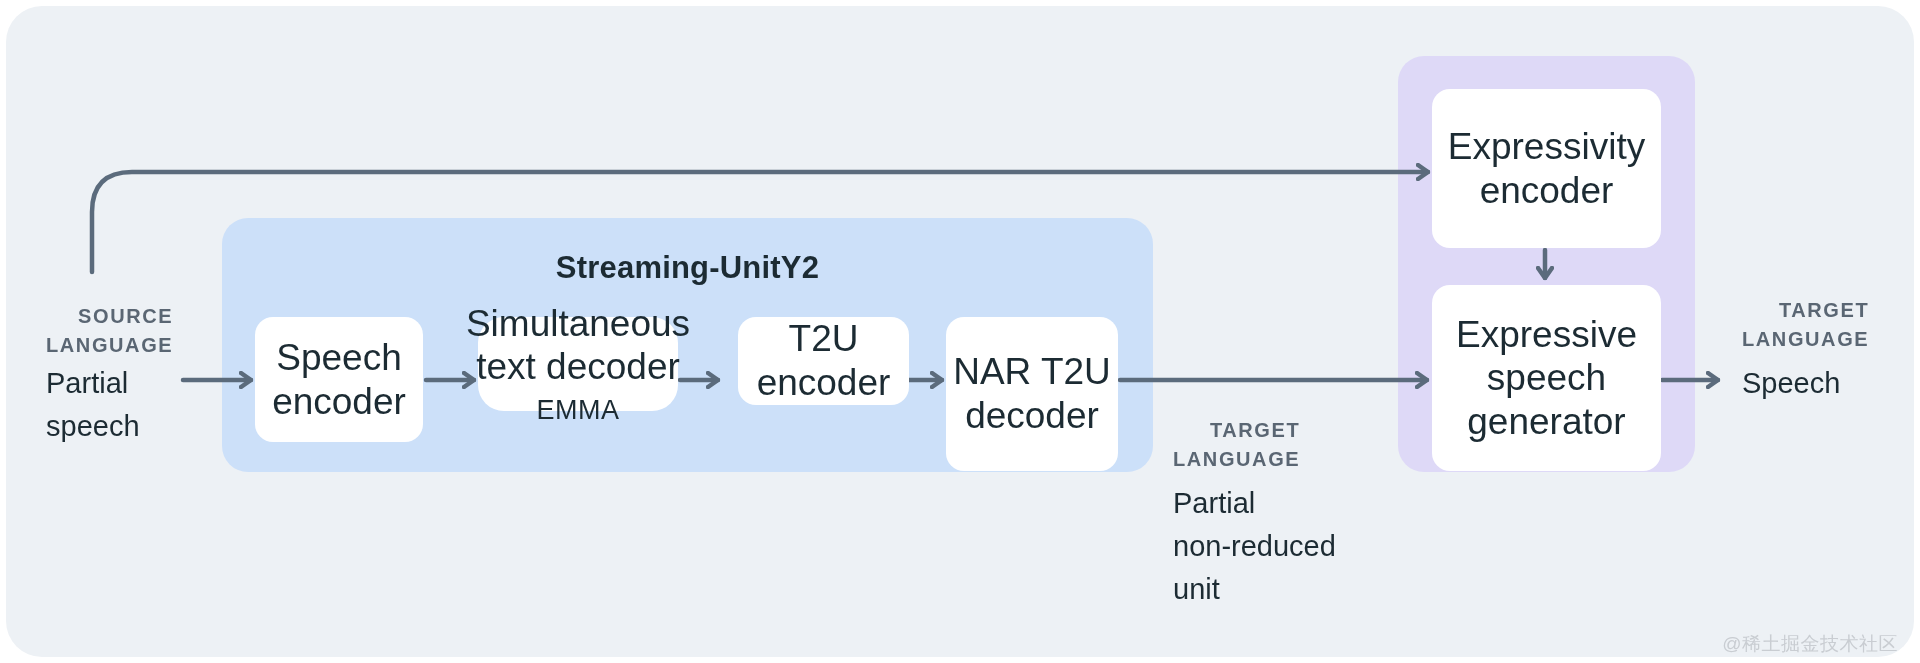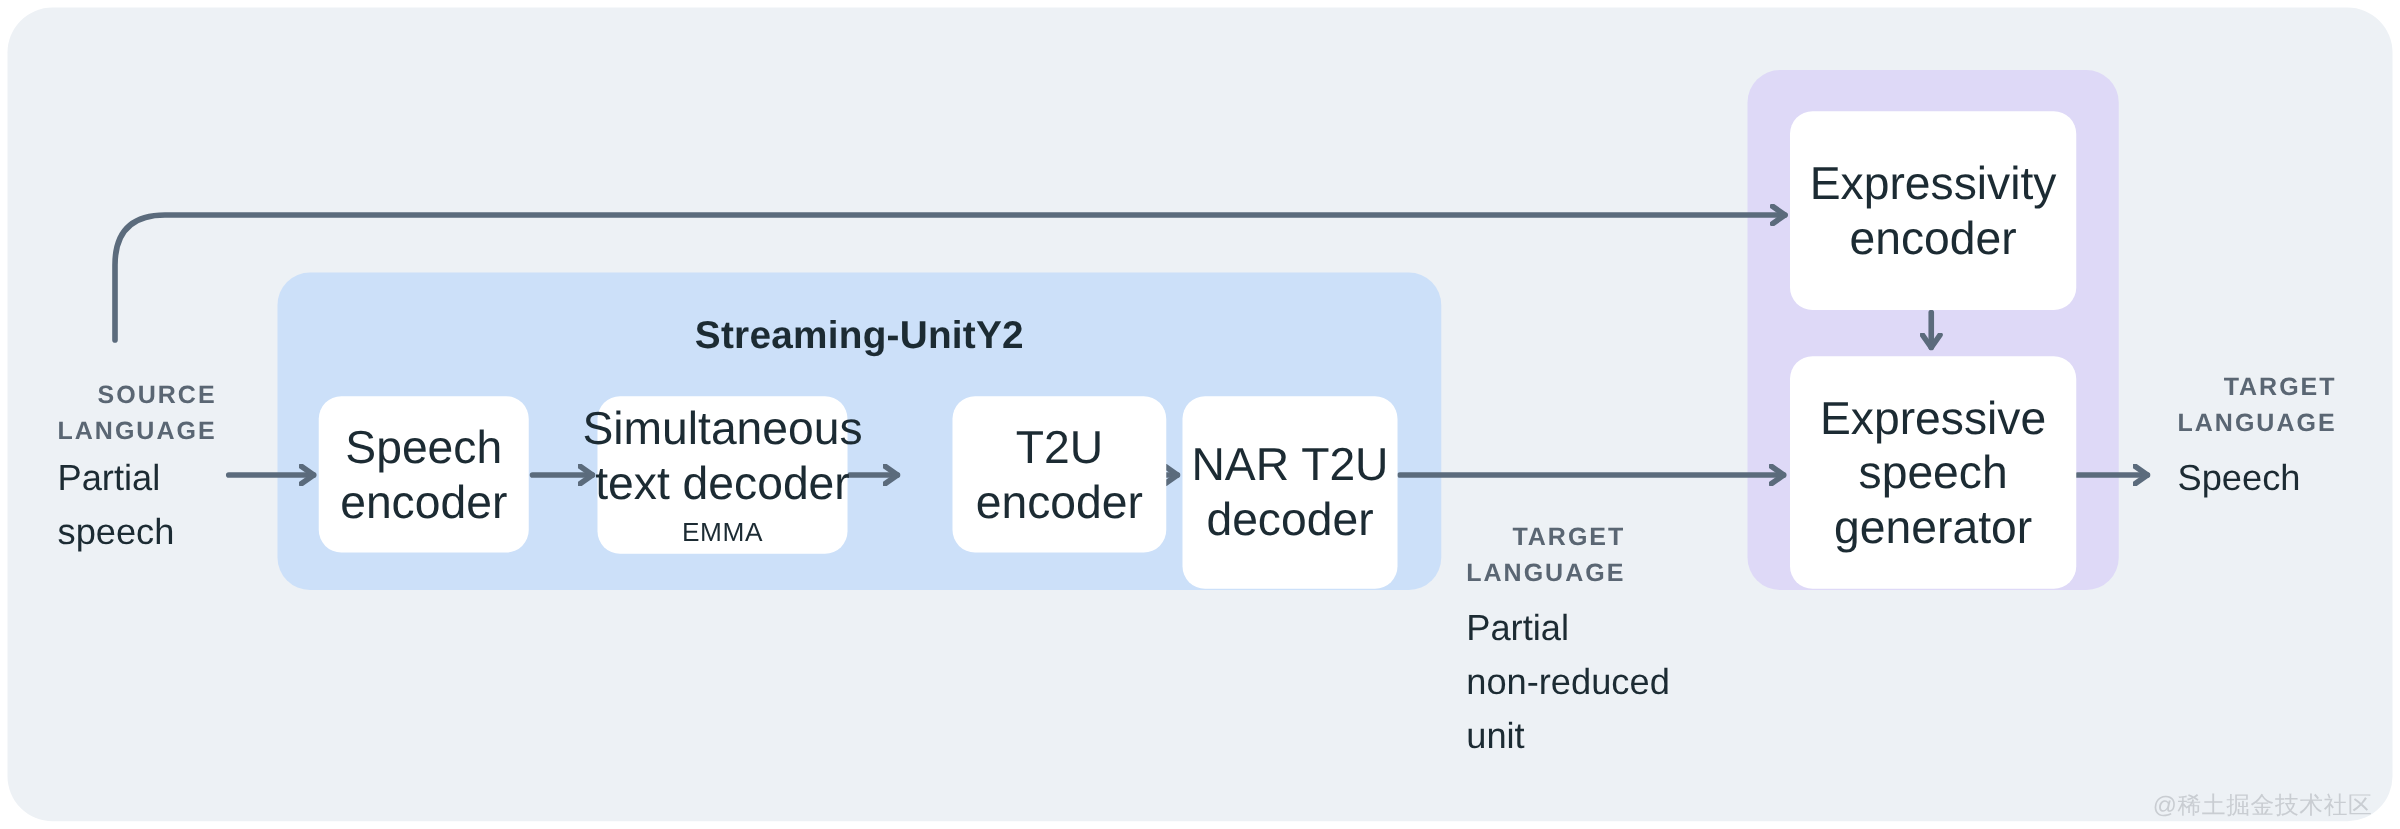--- a/index.html
+++ b/index.html
@@ -21,24 +21,24 @@
   .group{position:absolute;border-radius:26px;}
   .group-blue{left:222px;top:218px;width:931px;height:254px;background:var(--blue-group-bg);}
   .group-purple{left:1398px;top:56px;width:297px;height:416px;background:var(--purple-group-bg);}
   .group-title{position:absolute;left:222px;top:250px;width:931px;text-align:center;
     font-size:31px;font-weight:600;color:var(--text-dark);letter-spacing:.2px;white-space:pre-line;}
   svg.connectors{position:absolute;left:0;top:0;width:1920px;height:663px;pointer-events:none;}
   svg.connectors path{stroke:var(--arrow);stroke-width:4.5;fill:none;stroke-linecap:round;stroke-linejoin:round;}
   .node{position:absolute;background:var(--node-bg);border-radius:18px;display:flex;flex-direction:column;
     align-items:center;justify-content:center;text-align:center;color:var(--text-dark);}
   .node .label{font-size:37px;font-weight:500;line-height:1.18;white-space:pre-line;}
-  .node .sublabel{font-size:21px;font-weight:400;line-height:1.2;margin-top:5px;letter-spacing:.5px;}
+  .node .sublabel{font-size:27px;font-weight:400;line-height:1.2;margin-top:5px;letter-spacing:.5px;}
   #node-speech-encoder{left:255px;top:317px;width:168px;height:125px;}
-  #node-simultaneous-text-decoder{left:478px;top:317px;width:200px;height:126px;}
-  #node-t2u-encoder{left:762px;top:317px;width:171px;height:125px;}
+  #node-simultaneous-text-decoder{left:478px;top:317px;width:200px;height:94px;border-radius:26px;}
+  #node-t2u-encoder{left:738px;top:317px;width:171px;height:88px;}
   #node-nar-t2u-decoder{left:946px;top:317px;width:172px;height:154px;}
   #node-expressivity-encoder{left:1432px;top:89px;width:229px;height:159px;}
   #node-expressive-speech-generator{left:1432px;top:285px;width:229px;height:186px;}
   .kicker{position:absolute;font-size:20px;font-weight:600;letter-spacing:1.6px;line-height:29px;
     color:var(--text-muted);white-space:pre-line;text-align:right;}
   .value{position:absolute;font-size:29px;font-weight:500;line-height:43px;color:var(--text-dark);white-space:pre-line;}
   #kicker-source{left:46px;top:302px;}
   #value-source{left:46px;top:362px;}
   #kicker-target-unit{left:1173px;top:416px;}
   #value-target-unit{left:1173px;top:482px;}

